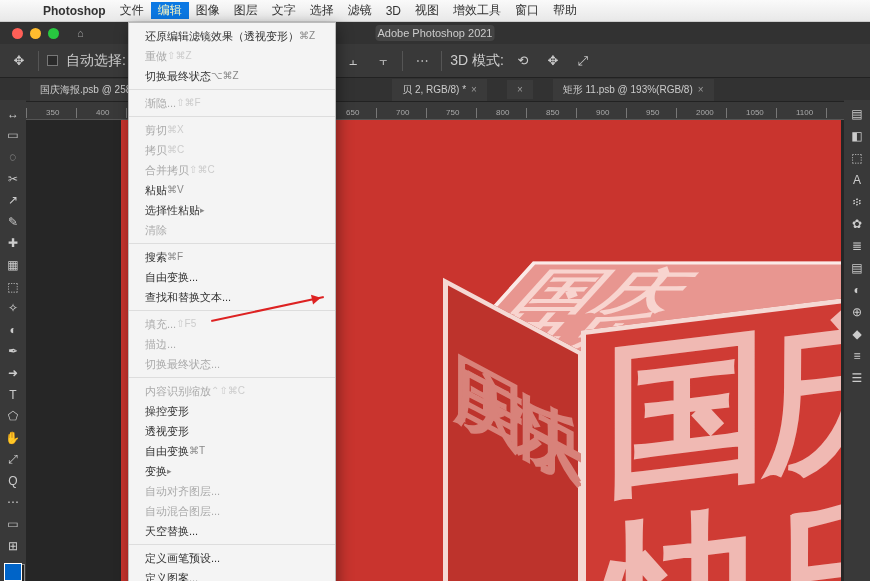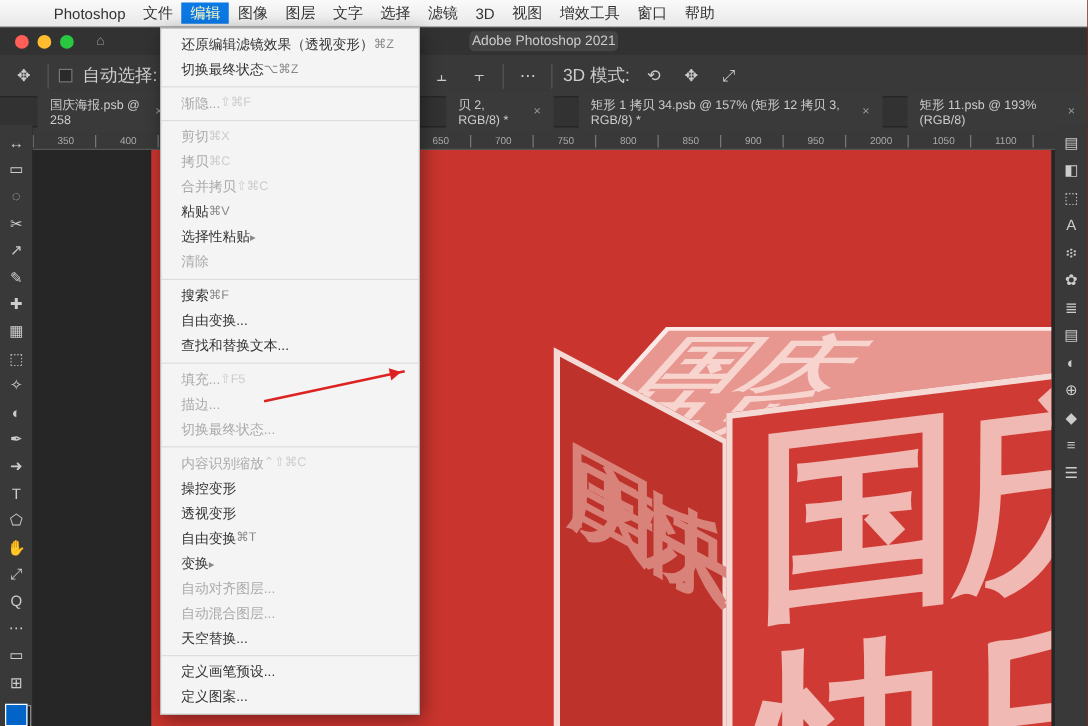--- a/index.html
+++ b/index.html
@@ -1,21 +1,21 @@
 <!DOCTYPE html>
 <html><head>
 <meta charset="utf-8">
 <style>
 *{margin:0;padding:0;box-sizing:border-box;font-family:-apple-system,"Helvetica Neue",Arial,sans-serif;user-select:none}
 body{background:#1e1e1e;width:870px;height:581px;overflow:hidden;position:relative;font-size:11px}
 .mac-menubar{height:22px;background:linear-gradient(#fafafa,#e8e8e8);display:flex;align-items:center;padding-left:10px;border-bottom:1px solid #ccc}
 .apple-logo{font-size:14px;margin-right:12px}
 .mac-menubar span{padding:0 7px;font-size:12px;color:#333;cursor:default}
 .mac-menubar span.active{background:#0b78e3;color:#fef9c3}
-.mac-menubar .app-name{font-weight:400}
+.mac-menubar .app-name{font-weight:700}
 .title-pill{position:absolute;left:50%;transform:translateX(-50%);top:3px;background:#444;color:#ccc;padding:2px 2px;border-radius:4px;font-size:11px}
 .window-chrome{height:22px;background:#323232;display:flex;align-items:center;position:relative}
 .traffic{display:flex;gap:7px;margin-left:12px}
 .traffic div{width:11px;height:11px;border-radius:50%}
 .tr-r{background:#ff5f57}.tr-y{background:#febc2e}.tr-g{background:#28c840}
 .home-icon{margin-left:18px;color:#999}
 .options-bar{height:34px;background:#393939;display:flex;align-items:center;padding:0 8px;gap:8px;border-bottom:1px solid #222}
 .opt-icon{width:22px;height:22px;display:flex;align-items:center;justify-content:center;color:#ccc;font-size:13px;border:1px solid transparent}
 .opt-sep{width:1px;height:20px;background:#555}
 .opt-txt{color:#ccc;font-size:14px;display:flex;align-items:center;gap:3px}
@@ -106,21 +106,20 @@
   <div class="tab">
       <span>国庆海报.psb @ 258</span>
       <span class="x">×</span>
     </div>
   <div style="width:200px"></div>
   <div class="tab">
       <span>贝 2, RGB/8) *</span>
       <span class="x">×</span>
     </div>
   <div class="tab">
-      <span>矩形 1 拷贝 34.psb @ 157% (矩形 12 拷贝 3, RGB/8) *</span>
       <span class="x">×</span>
     </div>
   <div class="tab">
       <span>矩形 11.psb @ 193%(RGB/8)</span>
       <span class="x">×</span>
     </div>
 </div>
 
 <div class="ruler-h" id="ruler">
     <span>350</span>
@@ -199,20 +198,24 @@
       </div>
     </div>
   </div>
 </div>
 
 <div class="dropdown" id="dropdown">
     <div class="menu-item">
       <span>还原编辑滤镜效果（透视变形）</span>
       <span class="sc">⌘Z</span>
     </div>
+    <div class="menu-item disabled">
+      <span>重做</span>
+      <span class="sc">⇧⌘Z</span>
+    </div>
     <div class="menu-item">
       <span>切换最终状态</span>
       <span class="sc">⌥⌘Z</span>
     </div>
     <div class="menu-sep"></div>
     <div class="menu-item disabled">
       <span>渐隐...</span>
       <span class="sc">⇧⌘F</span>
     </div>
     <div class="menu-sep"></div>

